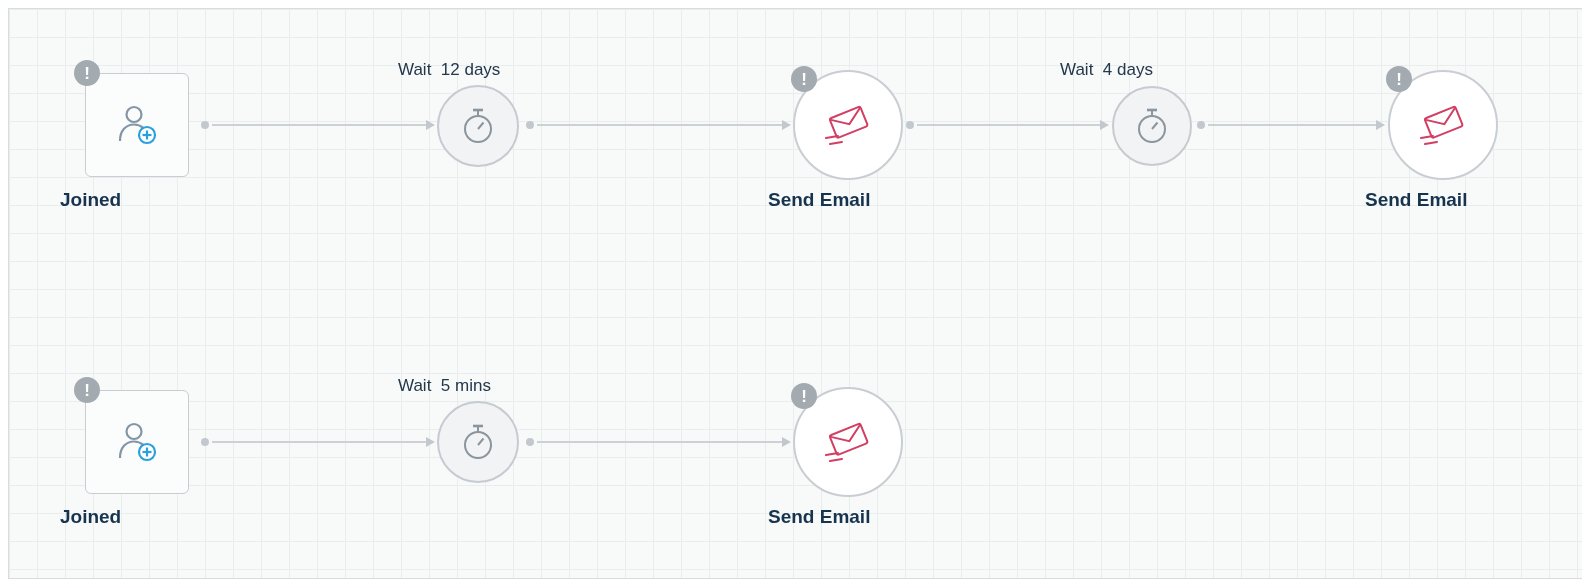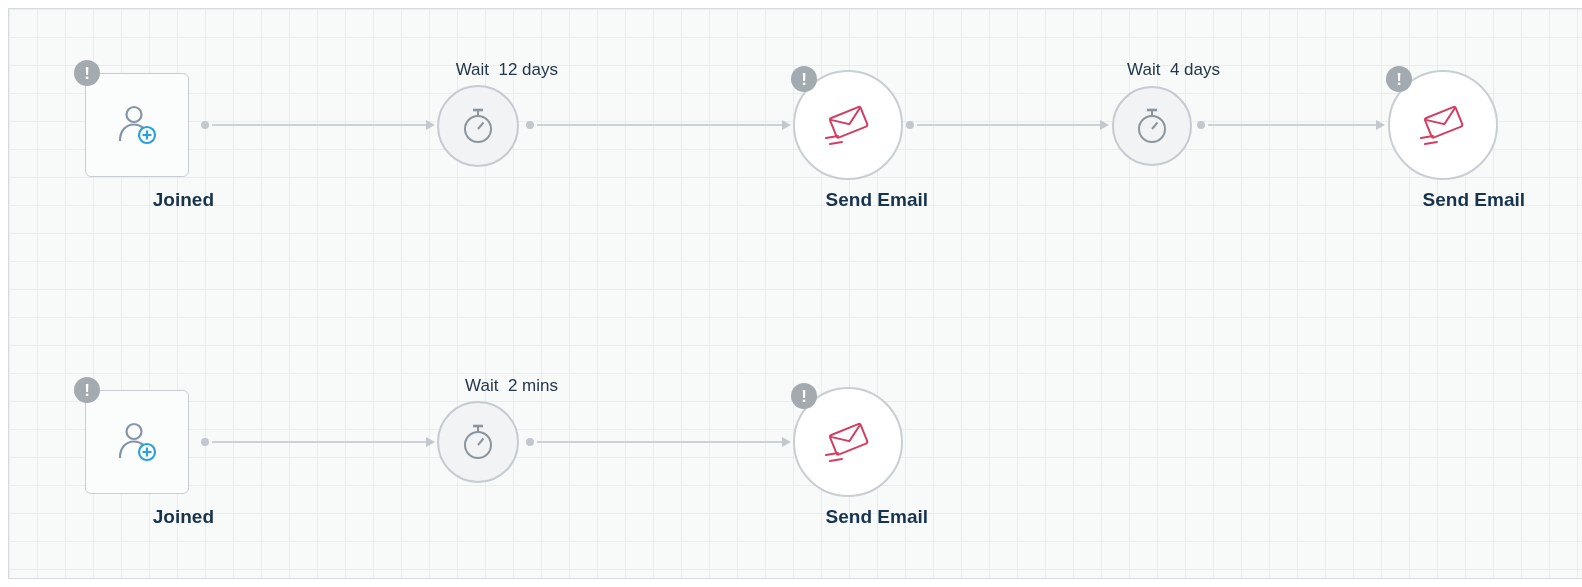--- a/index.html
+++ b/index.html
@@ -71,30 +71,30 @@
     font-size: 17px;
     font-weight: 700;
     display: flex;
     align-items: center;
     justify-content: center;
     z-index: 3;
     line-height: 1;
   }
   .node-label {
     position: absolute;
-    text-align: right;
+    text-align: left;
     font-size: 19px;
     font-weight: 700;
     color: #17344f;
     z-index: 2;
     white-space: pre;
   }
   .wait-label {
     position: absolute;
-    text-align: right;
+    text-align: left;
     font-size: 17px;
     font-weight: 400;
     color: #24384b;
     z-index: 2;
     white-space: pre;
   }
   .connector {
     position: absolute;
     z-index: 0;
   }
@@ -219,21 +219,21 @@
 <div class="node-circle wait-circle" style="left:437px; top:401px;">
   <svg width="38" height="42" viewBox="0 0 38 42">
     <g fill="none" stroke="#8b959d" stroke-width="2">
       <circle cx="19" cy="24" r="13"></circle>
       <line x1="19" y1="11" x2="19" y2="6"></line>
       <line x1="14" y1="5" x2="24" y2="5" stroke-width="2.6"></line>
       <line x1="19" y1="24" x2="24.5" y2="17.5"></line>
     </g>
   </svg>
 </div>
-<div class="wait-label" style="left:398px; top:376px; width:160px;">Wait  2 mins</div>
+<div class="wait-label" style="left:398px; top:376px; width:160px;">Wait  5 mins</div>
 
 <svg class="connector" style="left:525px; top:436px;" width="267" height="12">
   <circle cx="5" cy="6" r="4" fill="#c2c8cd"></circle>
   <line x1="12" y1="6" x2="257" y2="6" stroke="#ccd1d5" stroke-width="2"></line>
   <path d="M257 1 L266 6 L257 11 Z" fill="#c2c8cd"></path>
 </svg>
 
 <div class="node-circle email-circle" style="left:793px; top:387px;">
   <svg width="54" height="54" viewBox="0 0 54 54">
     <g transform="rotate(-22 27 24)">

